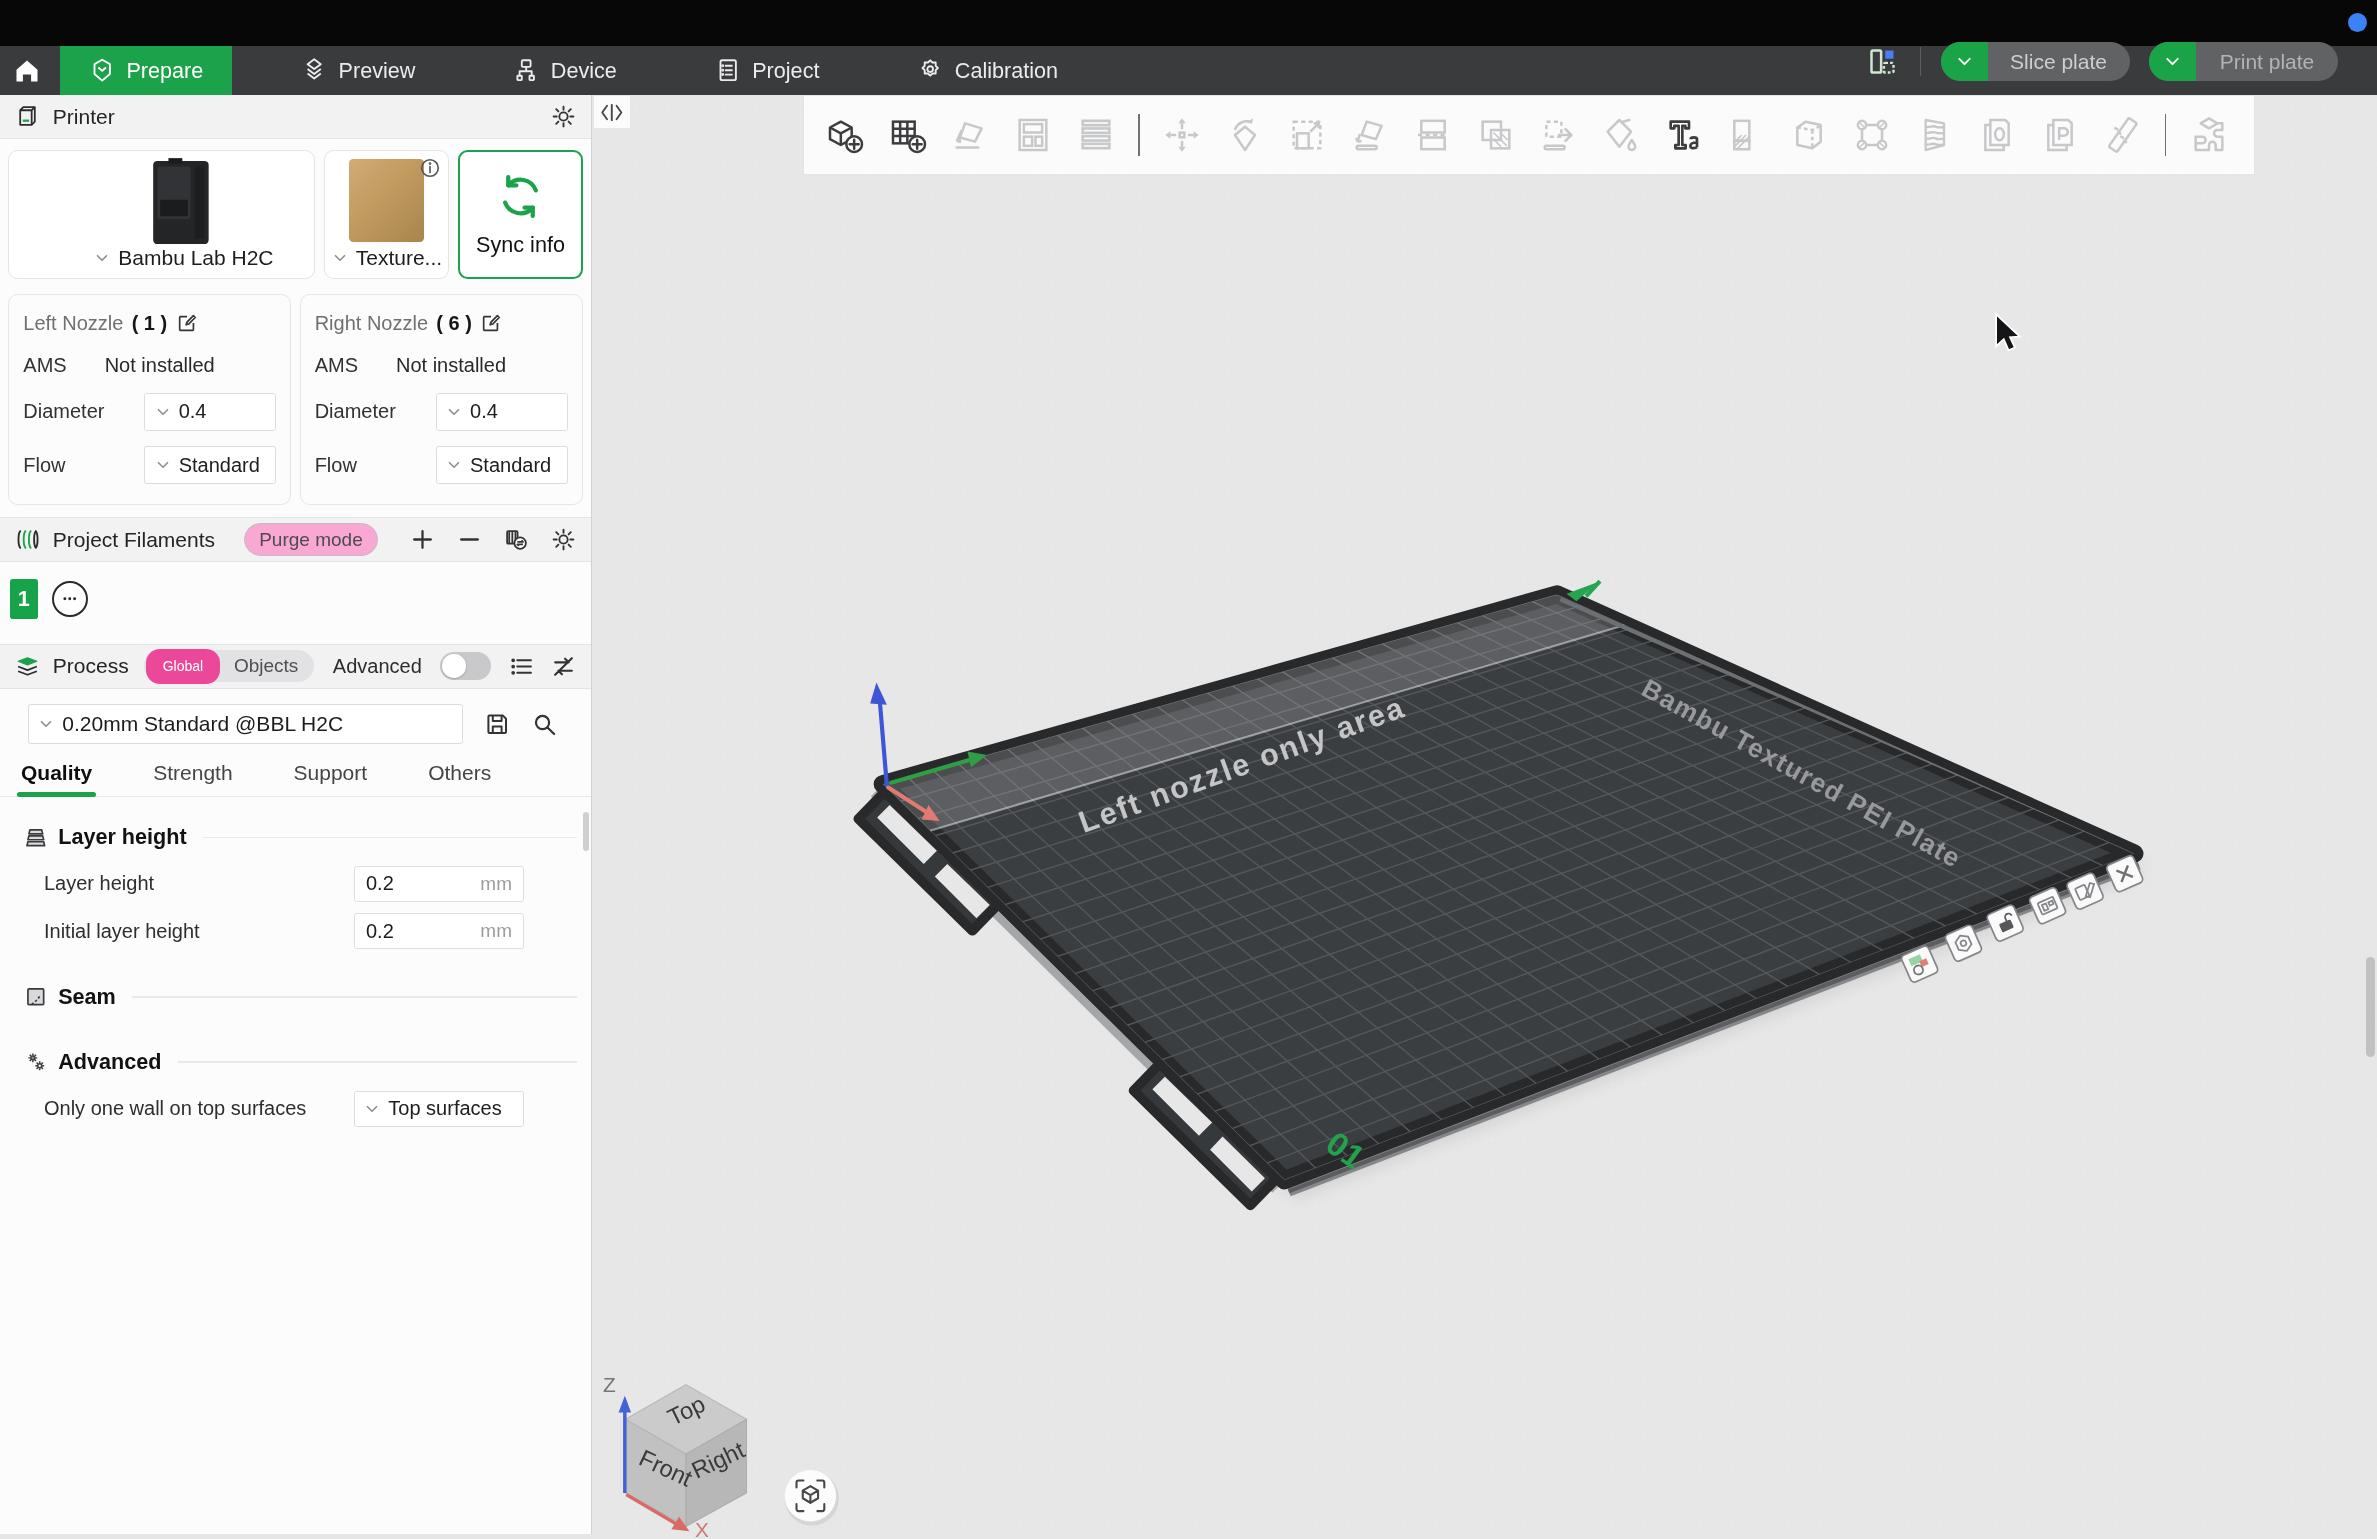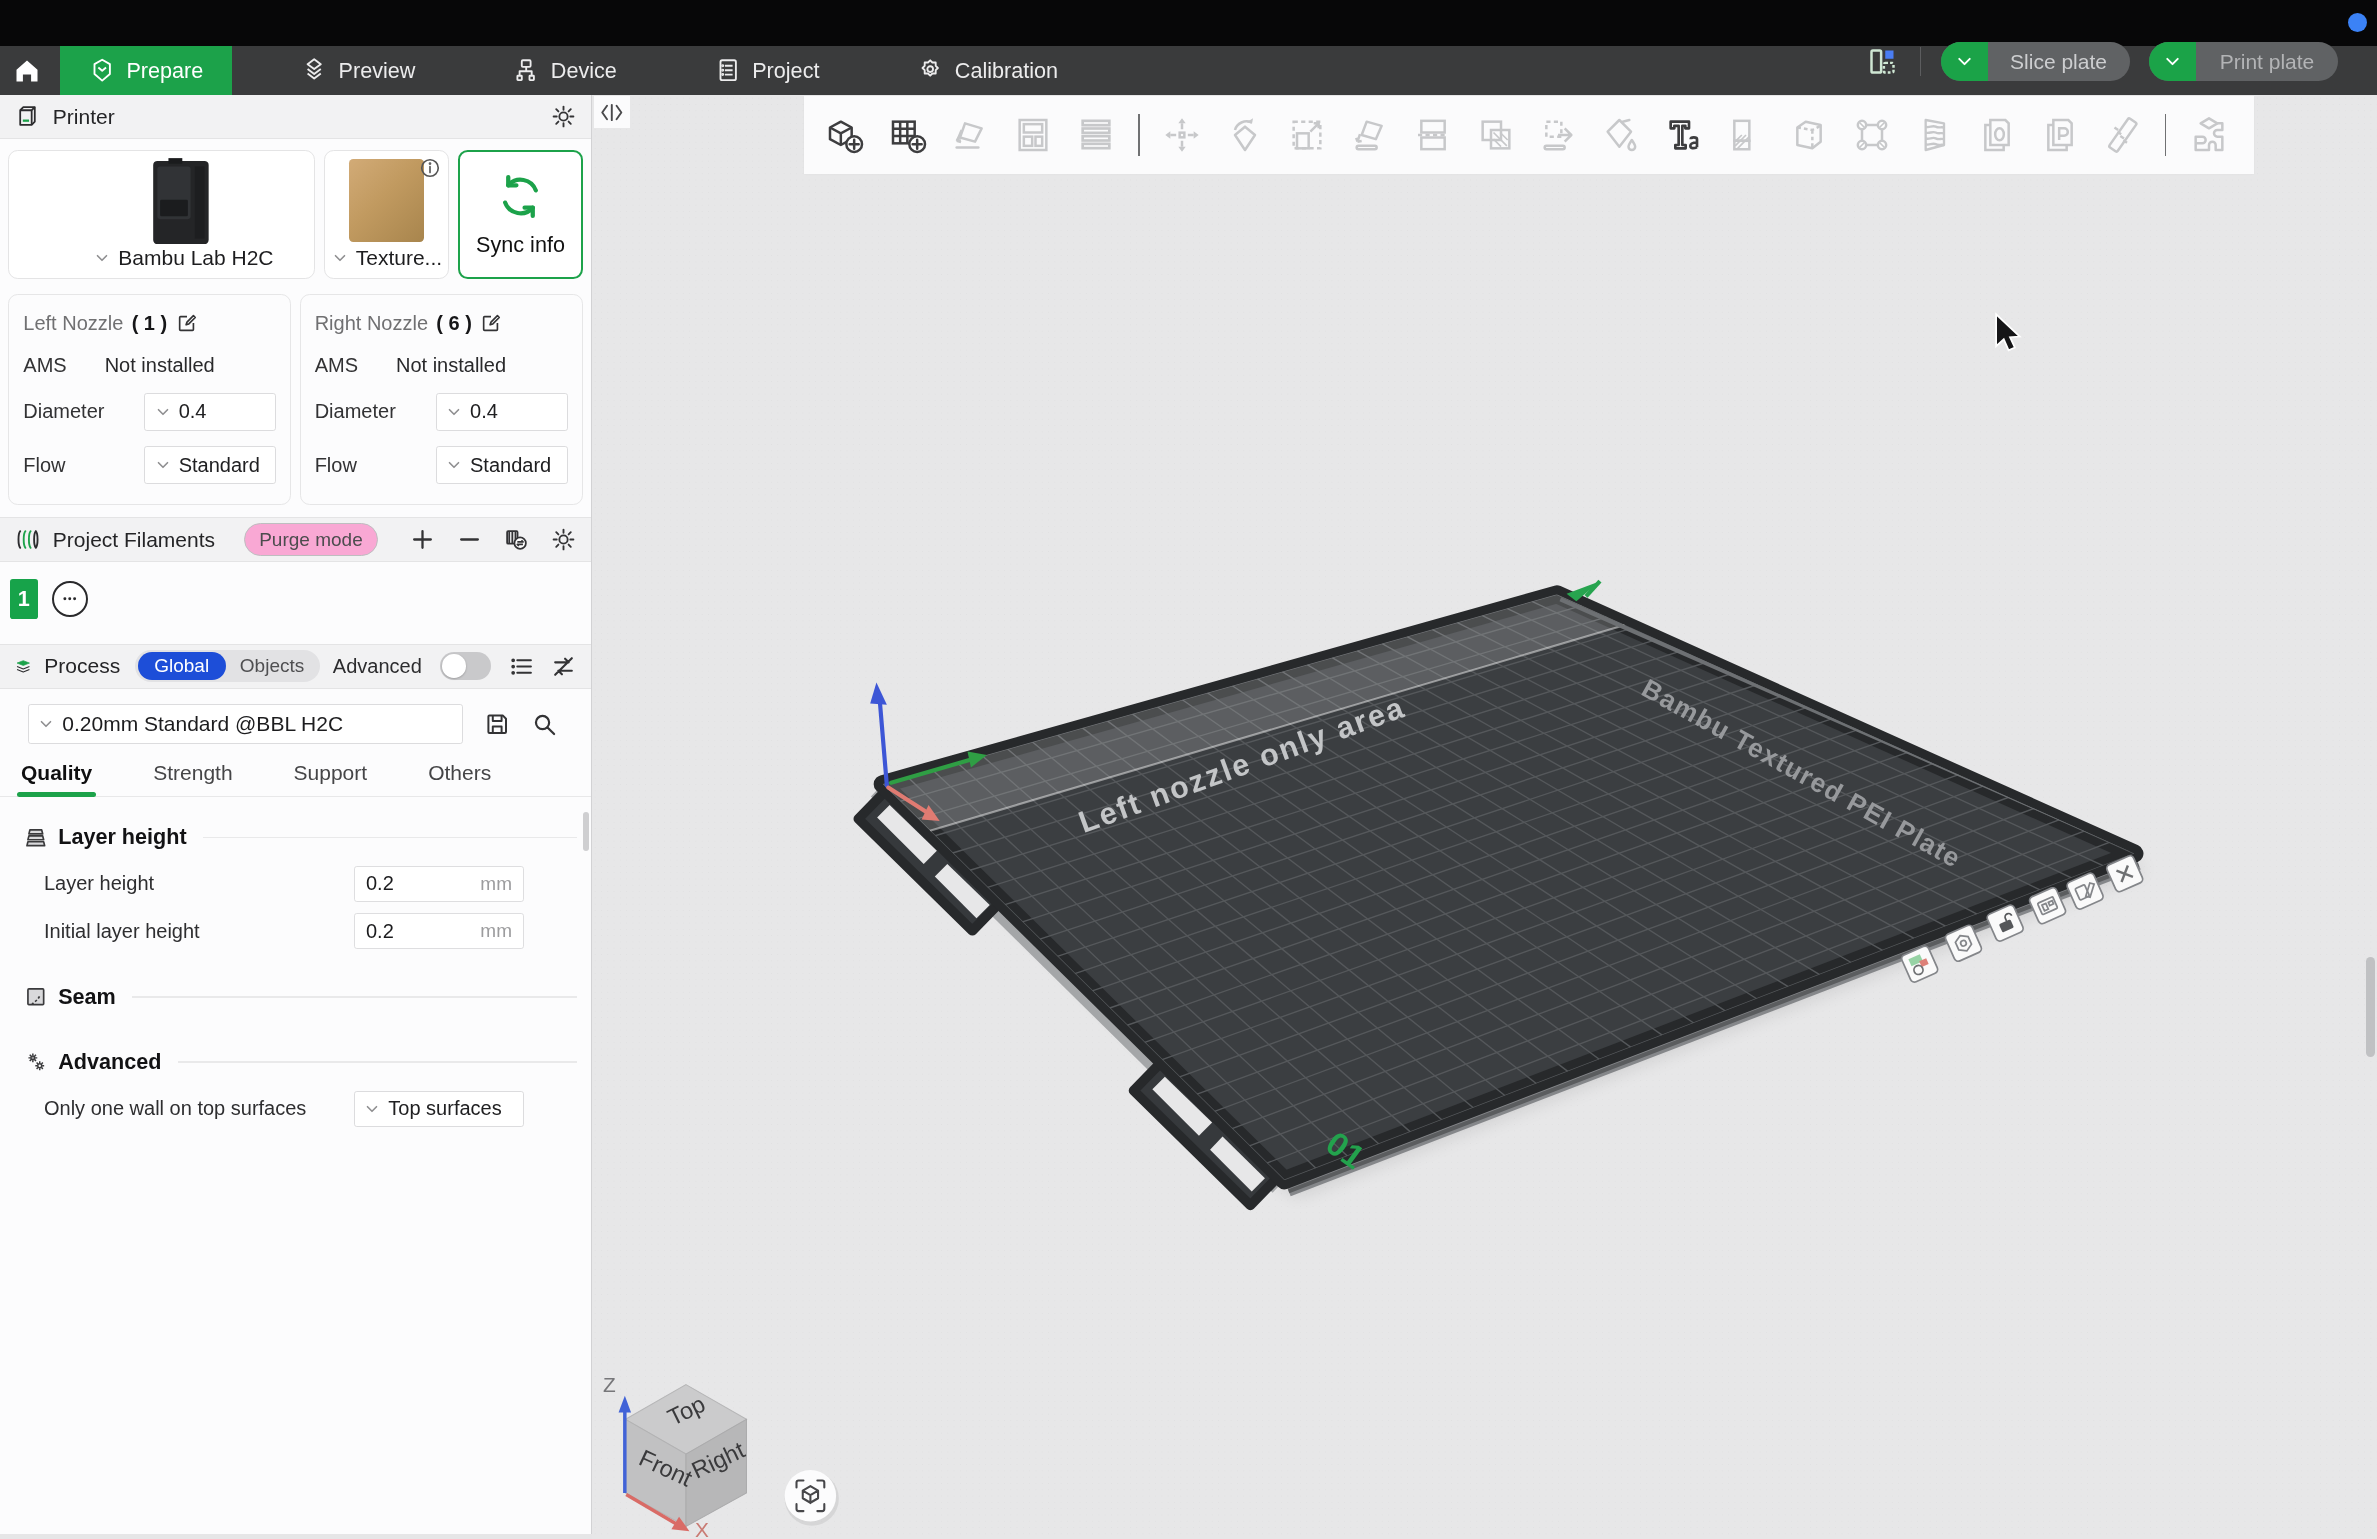--- a/index.html
+++ b/index.html
@@ -72,21 +72,21 @@
              display:flex;align-items:center;justify-content:center;border-radius:2.8px;}
   .fil-select{flex:1;height:40px;font-size:21px;color:#121214;}
   .chip{width:21px;height:21px;border-radius:2.8px;flex:none;
         background:repeating-linear-gradient(115deg,#17181a 0 4.9px,#fff 4.9px 7px,#17181a 7px 9.7px);}
   .fil-more{width:32px;height:32px;border-radius:50%;border:2.1px solid #2a2a2c;display:flex;align-items:center;
             justify-content:center;color:#2a2a2c;background:#fff;margin-left:4.2px;}
   .fil-more svg{width:19.5px;height:19.5px;}
   
   .proc-head{margin-top:7px;}
   .seg{height:32px;background:#e2e2e4;border-radius:16px;display:flex;align-items:center;padding:2.1px;box-sizing:border-box;margin-left:2.8px;}
-  .seg-on{background:#1d4ed8;color:#fff;border-radius:14px;padding:0 16.7px;height:28px;display:flex;align-items:center;font-size:19px;}
+  .seg-on{background:#ec4899;color:#fff;border-radius:14px;padding:0 16.7px;height:35px;display:flex;align-items:center;font-size:14px;}
   .seg-off{color:#4f4f51;padding:0 14px;display:flex;align-items:center;font-size:19px;}
   .adv-lbl{margin-left:auto;font-size:20px;color:#2c2c2e;}
   .switch{width:51px;height:28px;border-radius:14px;background:#c9c9cb;position:relative;margin:0 5.6px;flex:none;}
   .switch .knob{position:absolute;left:2.1px;top:2.1px;width:23.6px;height:23.6px;border-radius:50%;background:#fff;box-shadow:0 0.7px 2.1px rgba(0,0,0,.25);}
   .preset-row{display:flex;align-items:center;padding:15.3px 9.7px 5.6px 28px;gap:21px;}
   .preset-select{width:435px;height:40px;font-size:21px;color:#1c1c1e;}
   .preset-select span{overflow:hidden;white-space:nowrap;}
   
   .ptabs{display:flex;align-items:flex-end;padding:15.3px 0 0 21px;border-bottom:1.4px solid #e8e8e9;height:47px;box-sizing:border-box;}
   .ptab{font-size:21px;color:#454547;padding-bottom:11px;margin-right:61px;position:relative;}

